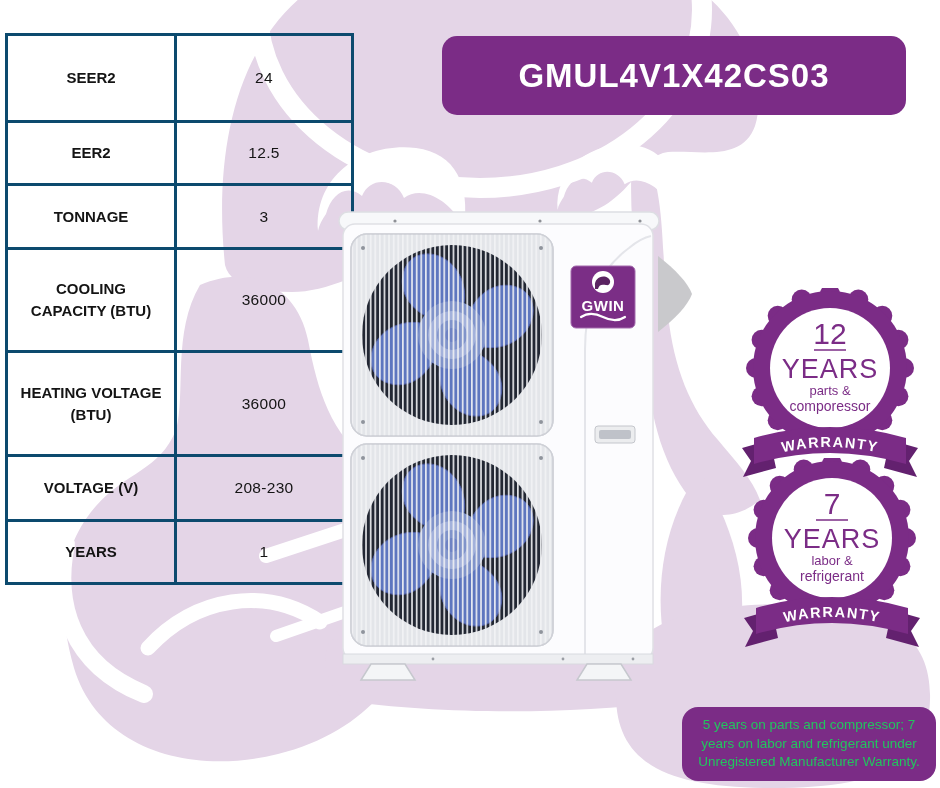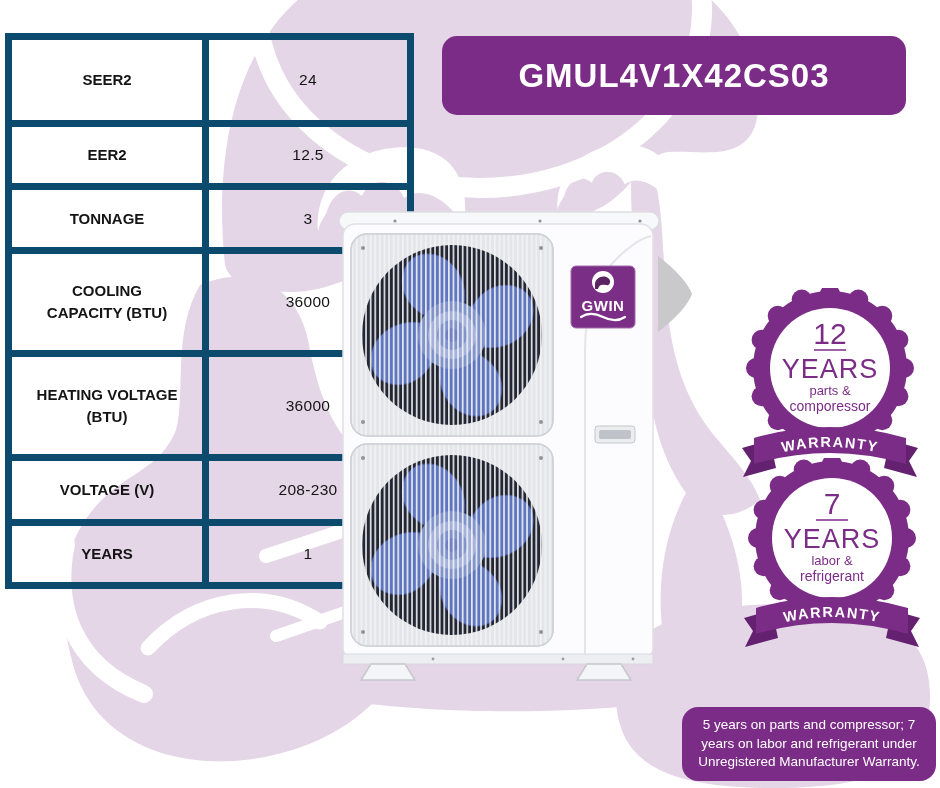--- a/index.html
+++ b/index.html
@@ -7,22 +7,22 @@
     position:relative;width:940px;height:788px;overflow:hidden;background:#fff;
     font-family:"Liberation Sans",sans-serif;
   }
   .watermark{position:absolute;left:0;top:0;z-index:0;}
   
   .spec-table{
     position:absolute;left:5px;top:33px;z-index:2;
     border-collapse:collapse;width:300px;table-layout:fixed;
   }
   .spec-table td{
-    border:7px solid #0c4a6e;text-align:center;vertical-align:middle;
-    color:#141414;background:transparent;padding:2px 22px;
+    border:3px solid #0c4a6e;text-align:center;vertical-align:middle;
+    color:#141414;background:transparent;padding:2px 10px;
   }
   .spec-table td.lbl{width:146px;font-weight:bold;font-size:15px;line-height:1.45;}
   .spec-table td.val{width:154px;font-size:15.5px;letter-spacing:.3px;}
   .spec-table tr.r-small td.lbl{font-size:12.5px;line-height:1.5;}
   
   .banner{
     position:absolute;left:398px;top:36px;width:464px;height:79px;z-index:3;
     background:#7B2C86;border-radius:15px;display:flex;align-items:center;justify-content:center;margin-left:44px;
   }
   .banner span{color:#fff;font-size:33px;font-weight:bold;letter-spacing:1px;}
@@ -30,21 +30,21 @@
   .unit-svg{position:absolute;left:333px;top:210px;z-index:2;}
   .badge{position:absolute;z-index:3;}
   .badge-1{left:740px;top:288px;}
   .badge-2{left:742px;top:458px;}
   
   .note{
     position:absolute;left:682px;top:707px;width:254px;height:74px;z-index:3;
     background:#7B2C86;border-radius:16px;display:flex;align-items:center;justify-content:center;
     padding:4px 10px;box-sizing:border-box;
   }
-  .note span{color:#ffffff;font-size:13.5px;line-height:1.38;text-align:center;}
+  .note span{color:#22c55e;font-size:13.5px;line-height:1.38;text-align:center;}
 </style>
 </head>
 <body>
 
 <div class="canvas">
 
   <svg class="watermark" width="940" height="788" viewBox="0 0 940 788">
     <g fill="#E4D5E7" stroke="none">
 
       <path d="M225,265 C212,140 240,10 355,-35 C460,-78 625,-70 702,-8

